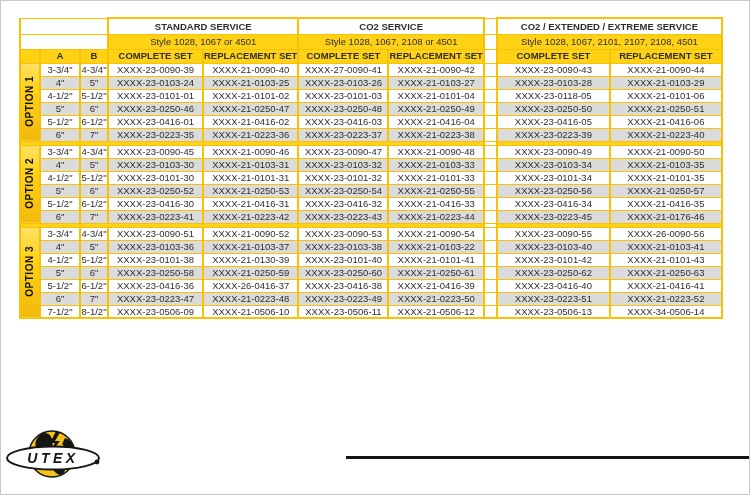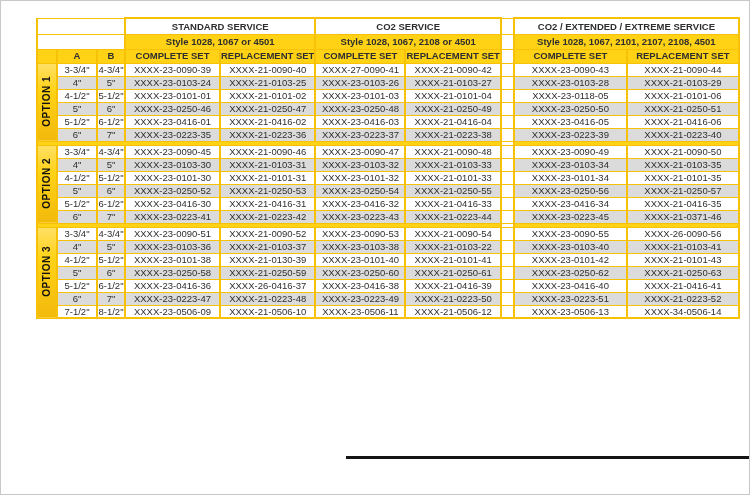--- a/index.html
+++ b/index.html
@@ -8,30 +8,30 @@
     --alt:#dbdbdb;
     --navy:#1e3356;
   }
   html,body{margin:0;padding:0;background:#ffffff;}
   .page{
     position:relative;width:748px;height:493px;
     border:1px solid #c8c8c8;background:#fff;overflow:hidden;
     font-family:"Liberation Sans", sans-serif;
   }
   table.parts{
-    position:absolute;left:35px;top:16px;
+    position:absolute;left:18px;top:16px;
     border-collapse:collapse;table-layout:fixed;
   }
   table.parts td{
     padding:0;margin:0;text-align:center;vertical-align:middle;
     font-size:9.5px;line-height:1;color:#2e2e2e;
     border:solid var(--yelb);border-width:1px 2px;
     overflow:hidden;white-space:nowrap;
   }
-  tr.svc{height:16px;} tr.sty{height:15px;font-weight:bold;} tr.heads{height:14px;}
+  tr.svc{height:16px;} tr.sty{height:15px;} tr.heads{height:14px;}
   tr.data{height:13px;} tr.sep{height:4px;}
   td.blank{background:#fff;border-top-style:hidden;border-left-style:hidden;border-bottom-style:hidden;border-right-style:none;}
   td.gapc{background:#fff;border-top-style:hidden;border-bottom-style:hidden;}
   td.svcname{background:#fff;font-weight:bold;font-size:10.5px;color:#000;border-width:2px;}
   td.stycell{background:var(--yel);font-size:10.5px;color:#111;}
   td.colhead{background:var(--yel);color:var(--navy);font-weight:bold;font-size:8.8px;}
   td.optcorner{background:var(--yel);}
   td.optcell{
     background:linear-gradient(180deg,#ffe süd066 0%,#ffd216 35%,#f2b90b 100%);
     background:linear-gradient(180deg,#ffe066 0%,#ffd216 35%,#f2b90b 100%);
@@ -228,21 +228,21 @@
         </tr>
         <tr class="data alt">
           <td class="body size">6"</td>
           <td class="body size">7"</td>
           <td class="body pn">XXXX-23-0223-41</td>
           <td class="body pn">XXXX-21-0223-42</td>
           <td class="body pn">XXXX-23-0223-43</td>
           <td class="body pn">XXXX-21-0223-44</td>
           <td class="gapc"></td>
           <td class="body pn">XXXX-23-0223-45</td>
-          <td class="body pn">XXXX-21-0371-46</td>
+          <td class="body pn">XXXX-21-0176-46</td>
         </tr>
         <tr class="sep">
           <td class="sepcell" colspan="7"></td>
           <td class="gapc"></td>
           <td class="sepcell" colspan="2"></td>
         </tr>
         <tr class="data">
           <td class="optcell" rowspan="7"><span class="optlabel">OPTION 3</span></td>
           <td class="body size">3-3/4"</td>
           <td class="body size">4-3/4"</td>
@@ -316,15 +316,34 @@
           <td class="body pn">XXXX-21-0506-10</td>
           <td class="body pn">XXXX-23-0506-11</td>
           <td class="body pn">XXXX-21-0506-12</td>
           <td class="gapc"></td>
           <td class="body pn">XXXX-23-0506-13</td>
           <td class="body pn">XXXX-34-0506-14</td>
         </tr>
       </tbody>
   </table>
 
+  <div class="logo">
+    <svg width="106" height="62" viewBox="0 0 106 62">
+      <defs>
+        <clipPath id="gclip">
+            <circle cx="47" cy="28" r="23"></circle>
+          </clipPath>
+      </defs>
+      <circle cx="47" cy="28" r="23" fill="#f5c31c" stroke="#151515" stroke-width="1.5"></circle>
+      <g clip-path="url(#gclip)" fill="#151515">
+        <path d="M38 7 q-11 7 -6 16 q4 7 11 2 q7 -5 4 -12 q-2 -7 -9 -6 Z"></path>
+        <path d="M49 30 q-5 11 2 17 q7 5 9 -3 q2 -9 -5 -15 Z"></path>
+        <path d="M60 12 q7 2 9 9 q-7 3 -12 -3 Z"></path>
+        <polygon points="52,3 45,17 50,17 42,32 55,15 50,15 57,3"></polygon>
+      </g>
+      <ellipse cx="48" cy="32" rx="46" ry="11.5" fill="#ffffff" stroke="#151515" stroke-width="2"></ellipse>
+      <text x="48" y="36.5" text-anchor="middle" font-family="Liberation Sans, sans-serif" font-size="14" font-weight="bold" font-style="italic" letter-spacing="3.5" fill="#151515">UTEX</text>
+      <circle cx="92" cy="36" r="2.4" fill="#151515"></circle>
+    </svg>
+  </div>
 
   <div class="rule"></div>
 </div>
 
 </body></html>

